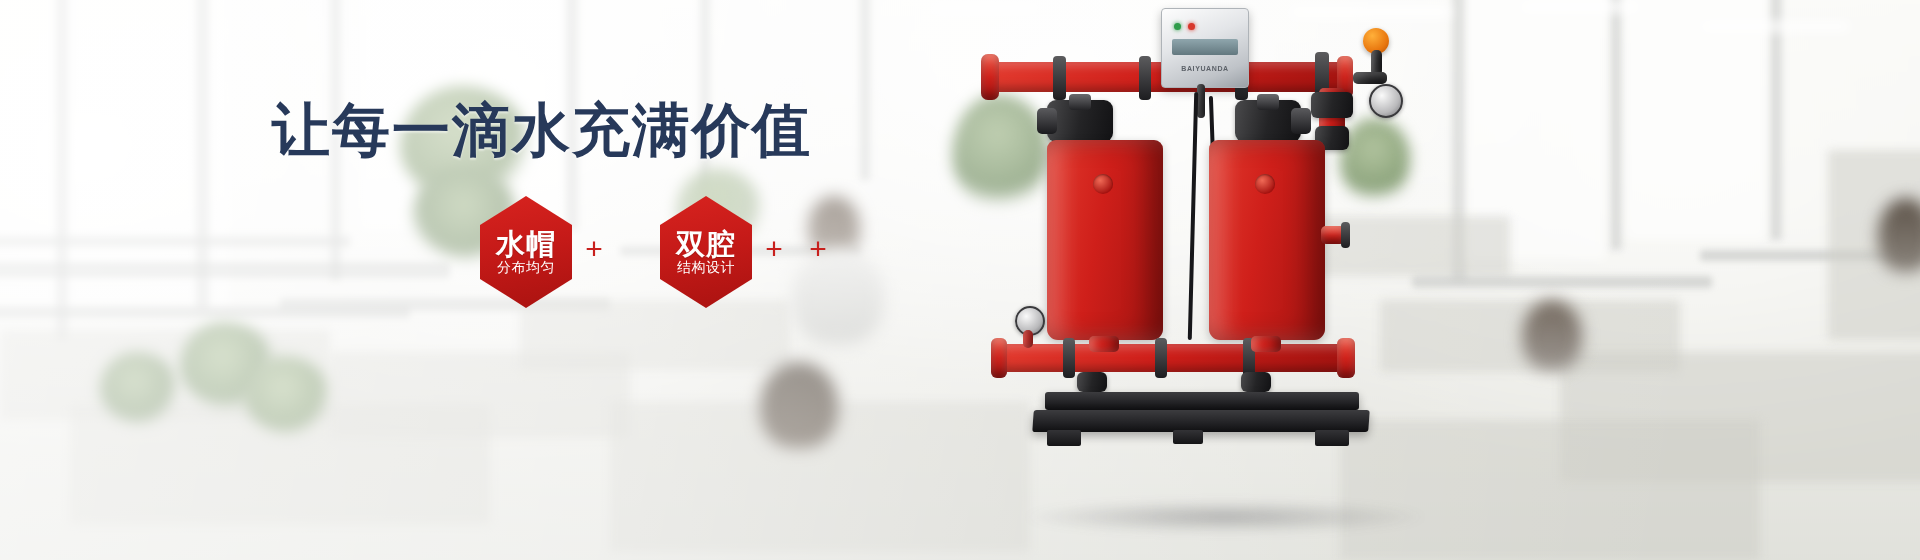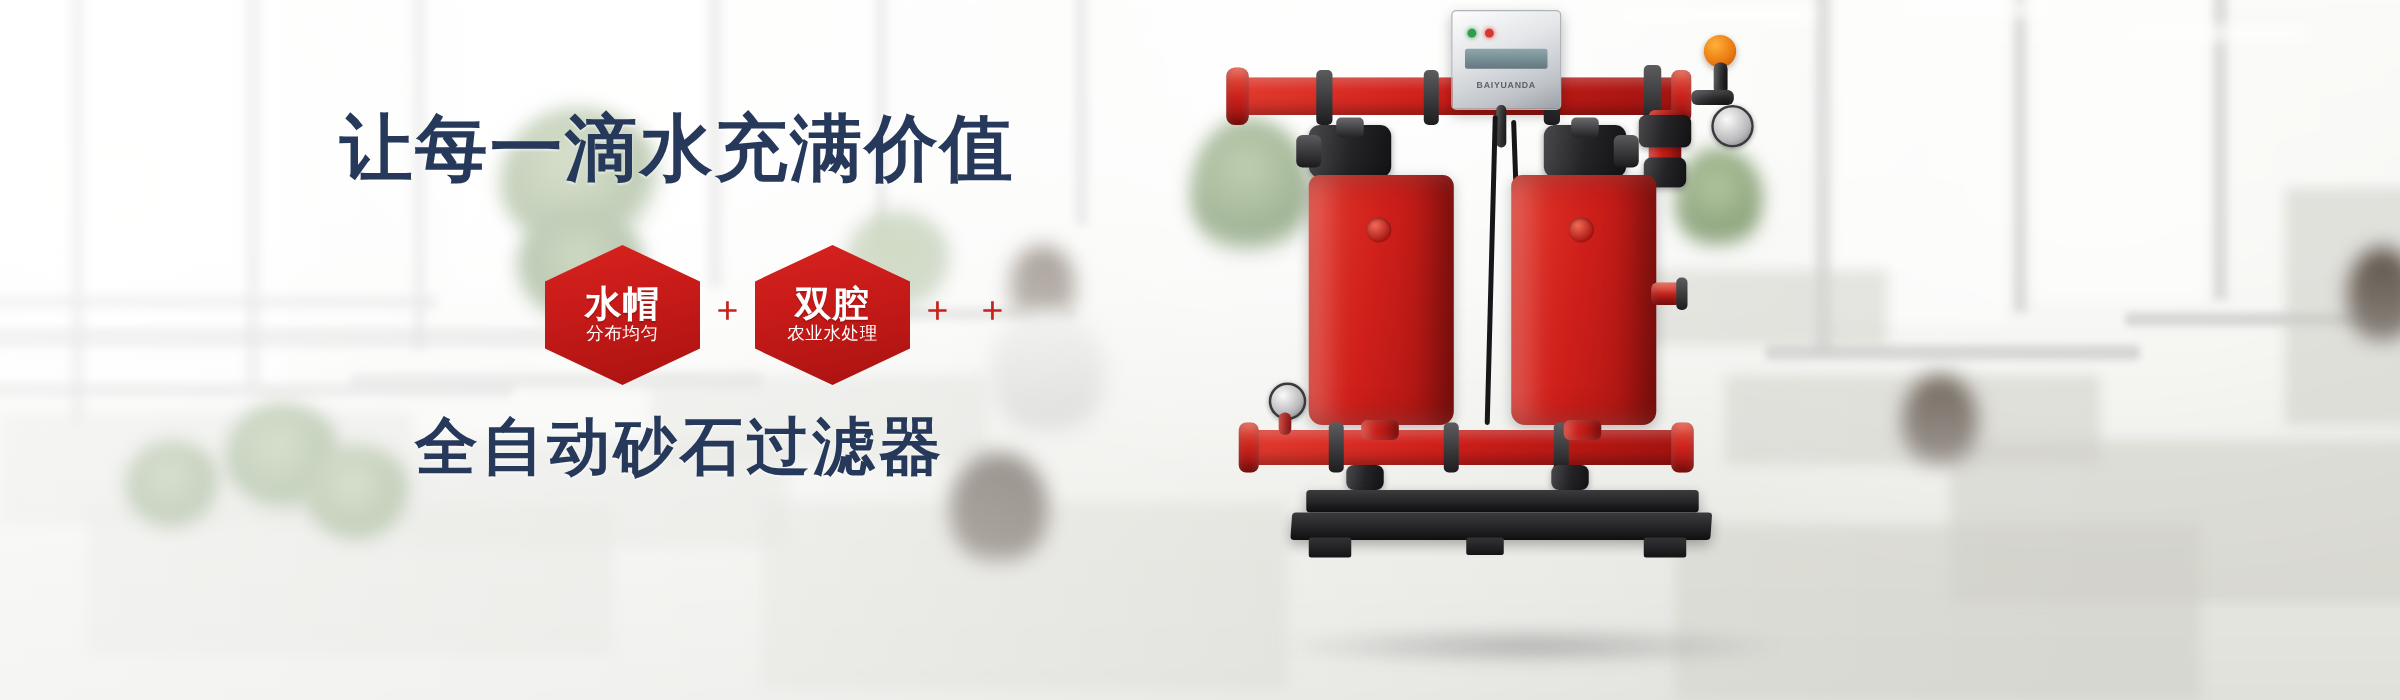--- a/index.html
+++ b/index.html
@@ -49,59 +49,58 @@
   
   .copy{position:absolute;left:0;top:0;width:1000px;height:560px;}
 
   .eyebrow{
     position:absolute;left:228px;top:46px;
     font-size:32px;font-weight:700;letter-spacing:3px;
     color:#2b3e5c;
     text-shadow:0 1px 0 rgba(255,255,255,.55);
   }
   .headline{
-    position:absolute;left:272px;top:80px;
+    position:absolute;left:272px;top:92px;
     font-size:58px;font-weight:700;letter-spacing:2px;
     color:#27395a;
     text-shadow:0 2px 2px rgba(255,255,255,.5);
     white-space:nowrap;
   }
   .product{
     position:absolute;left:332px;top:324px;
     font-size:50px;font-weight:700;letter-spacing:3px;
     color:#27395a;
     text-shadow:0 2px 2px rgba(255,255,255,.5);
     white-space:nowrap;
   }
 
   
   .badges{
     position:absolute;left:436px;top:196px;
     display:flex;align-items:center;gap:0;
   }
-  .hexwrap{position:relative;width:124px;height:112px;}
+  .hexwrap{position:relative;width:92px;height:112px;margin-left:44px;}
   .hex{
     position:absolute;inset:0;
     background:linear-gradient(168deg,#d8231f 0%,#c51a18 46%,#a91210 100%);
     clip-path:polygon(50% 0%,100% 26%,100% 74%,50% 100%,0% 74%,0% 26%);
     box-shadow:0 2px 5px rgba(0,0,0,.12);
   }
   .hex-txt{
     position:absolute;inset:0;
     display:flex;flex-direction:column;align-items:center;justify-content:center;
     gap:1px;
   }
   .hex-main{
     font-size:29px;font-weight:700;color:#fff;letter-spacing:1px;line-height:1.05;
     text-shadow:0 1px 1px rgba(0,0,0,.18);
   }
   .hex-sub{
     font-size:14px;font-weight:400;color:#fff;letter-spacing:.5px;line-height:1.1;
     white-space:nowrap;
-    font-family:Liberation Serif, serif;
   }
   .plus{
     width:44px;text-align:center;
     font-size:30px;font-weight:300;color:#c8201d;line-height:1;
     padding-bottom:6px;
   }
 
   
   .machine{position:absolute;left:985px;top:0;width:470px;height:560px;}
   .m-red{background:linear-gradient(100deg,#e23a2e 0%,#cf1f1a 44%,#a21310 100%);}
@@ -298,28 +297,27 @@
           <span class="hex-sub">分布均匀</span>
         </div>
       </div>
 
       <div class="plus">+</div>
 
       <div class="hexwrap">
         <div class="hex"></div>
         <div class="hex-txt">
           <span class="hex-main">双腔</span>
-          <span class="hex-sub">农业水处理</span>
+          <span class="hex-sub">结构设计</span>
         </div>
       </div>
 
       <div class="plus">+</div>
 
 
       <div class="plus">+</div>
 
 
     </div>
 
-    <div class="product">全自动砂石过滤器</div>
   </div>
 
 </div>
 
 </body></html>

